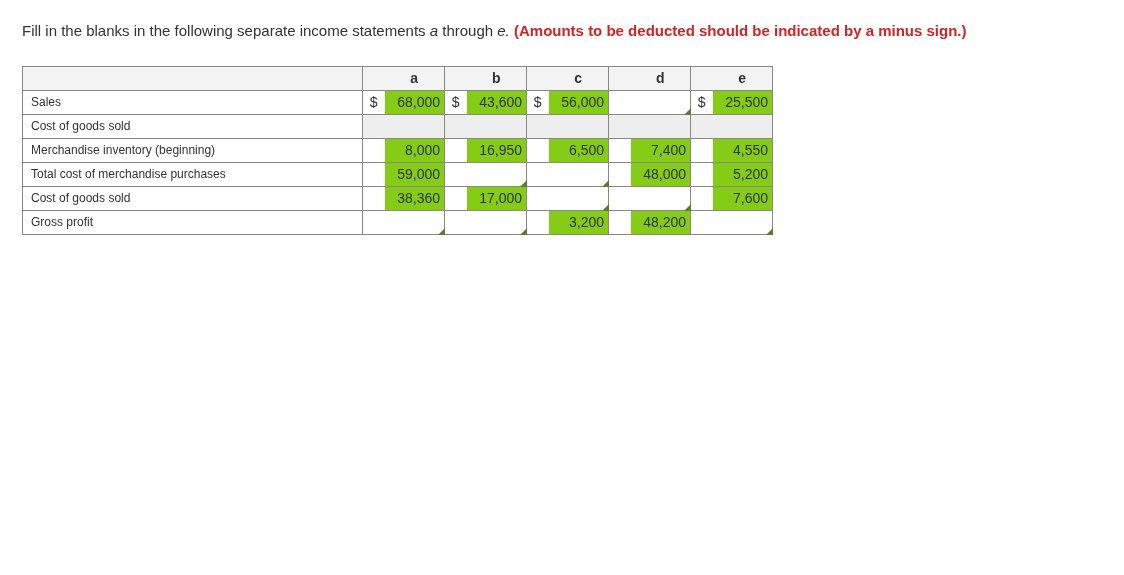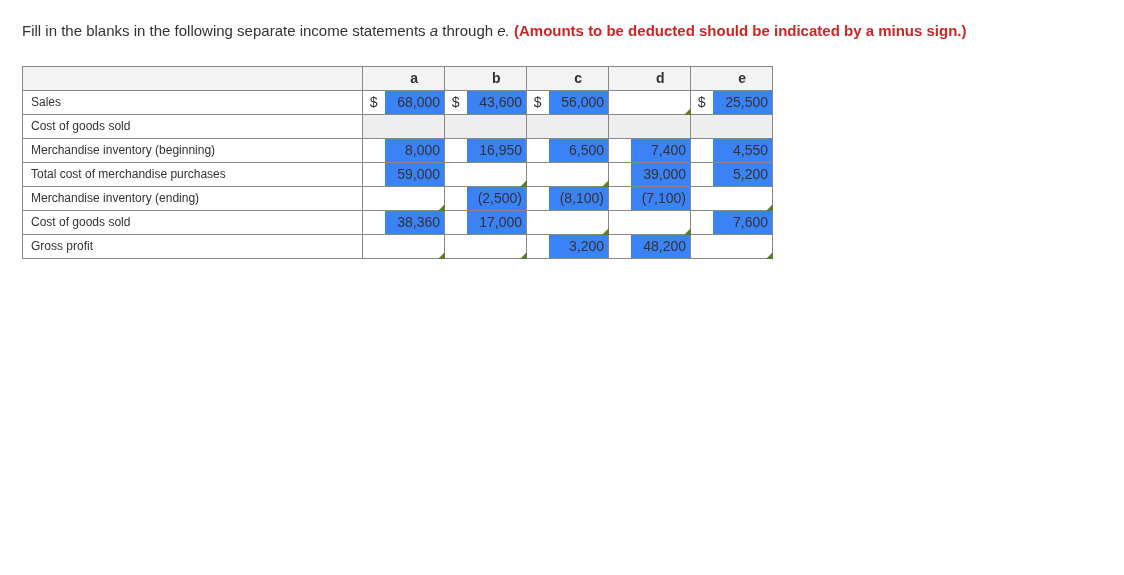--- a/index.html
+++ b/index.html
@@ -53,21 +53,21 @@
     font-size: 14px;
     border-right: none !important;
     background:#fff;
   }
   .num {
     text-align: right;
     font-size: 14px;
     padding-right: 4px;
     border-left: none !important;
     position: relative;
-    background:#3b82f6;
+    background:#84cc16;
   }
   
   .sym + .num { }
   
   .inputcell {
     background: #fff;
     position: relative;
   }
   .inputcell::after {
     content: "";
@@ -168,36 +168,23 @@
         </tr>
         <tr>
           <td class="lbl indent">Total cost of merchandise purchases</td>
           <td class="sym"></td>
           <td class="num">59,000</td>
           <td class="sym"></td>
           <td class="num inputcell"></td>
           <td class="sym"></td>
           <td class="num inputcell"></td>
           <td class="sym"></td>
-          <td class="num">39,000</td>
+          <td class="num">48,000</td>
           <td class="sym"></td>
           <td class="num">5,200</td>
-        </tr>
-        <tr>
-          <td class="lbl indent">Merchandise inventory (ending)</td>
-          <td class="sym"></td>
-          <td class="num inputcell"></td>
-          <td class="sym"></td>
-          <td class="num">(2,500)</td>
-          <td class="sym"></td>
-          <td class="num">(8,100)</td>
-          <td class="sym"></td>
-          <td class="num">(7,100)</td>
-          <td class="sym"></td>
-          <td class="num inputcell"></td>
         </tr>
         <tr>
           <td class="lbl indent">Cost of goods sold</td>
           <td class="sym"></td>
           <td class="num">38,360</td>
           <td class="sym"></td>
           <td class="num">17,000</td>
           <td class="sym"></td>
           <td class="num inputcell"></td>
           <td class="sym"></td>

